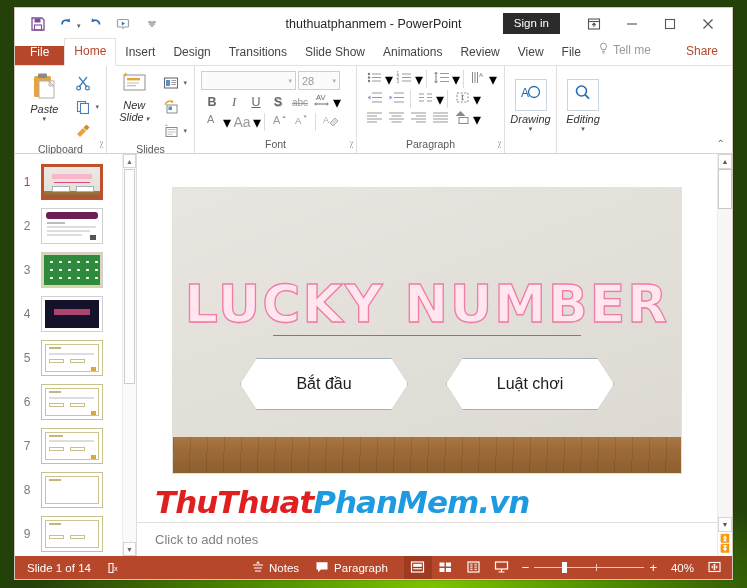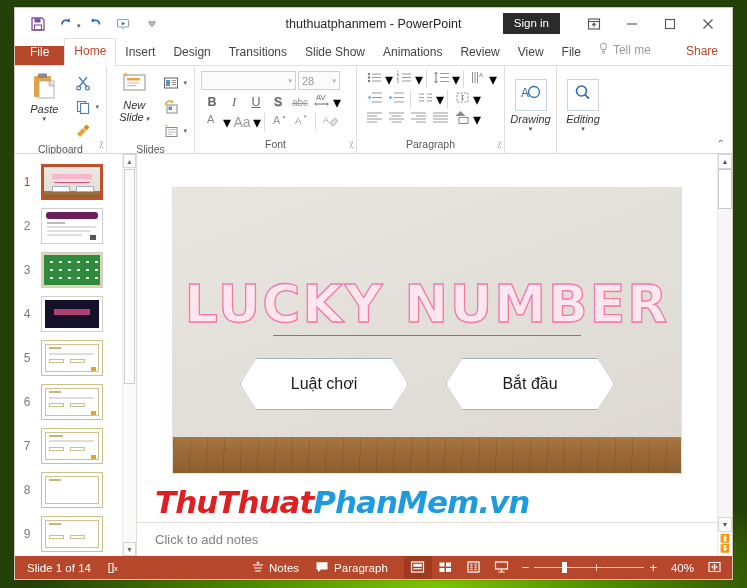--- a/index.html
+++ b/index.html
@@ -795,24 +795,24 @@
       </div>
     </div>
 
     <div class="slidearea">
       <div class="slidewrap">
         <div class="slide">
           <div class="slide-title">LUCKY NUMBER</div>
           <div class="slide-rule"></div>
           <div class="hexbtns">
             <div class="hexwrap">
-              <div class="hexbtn">Luật chơi</div>
+              <div class="hexbtn">Bắt đầu</div>
             </div>
             <div class="hexwrap">
-              <div class="hexbtn">Bắt đầu</div>
+              <div class="hexbtn">Luật chơi</div>
             </div>
           </div>
           <div class="floor"></div>
         </div>
       </div>
 
       <div class="watermark">
         <span class="wm-a">ThuThuat</span><span class="wm-b">PhanMem.vn</span>
       </div>
 

